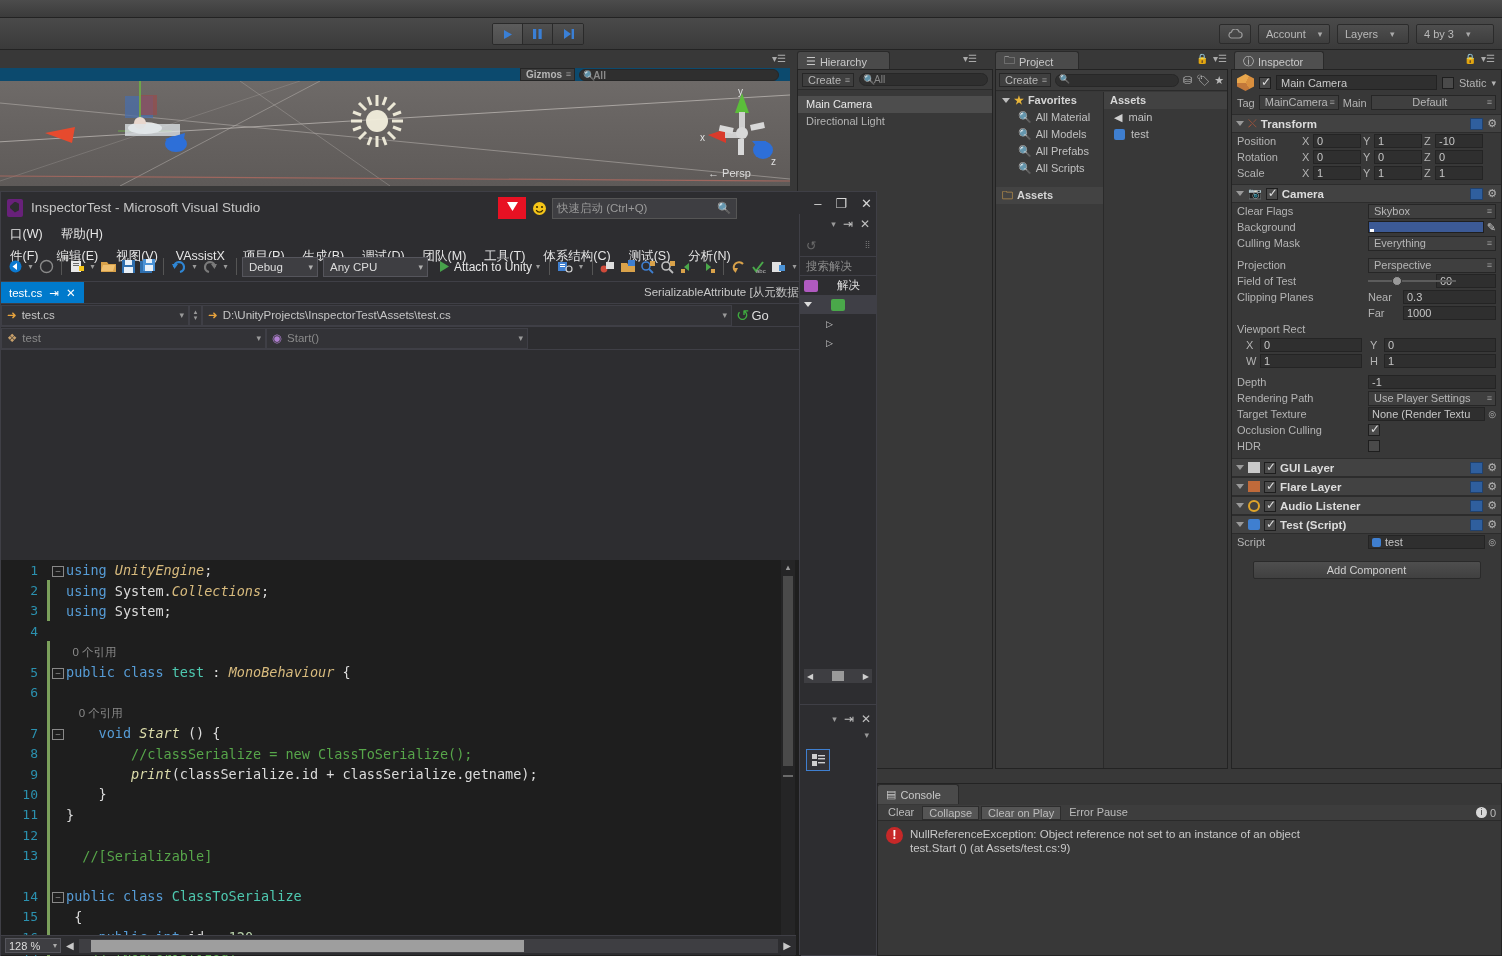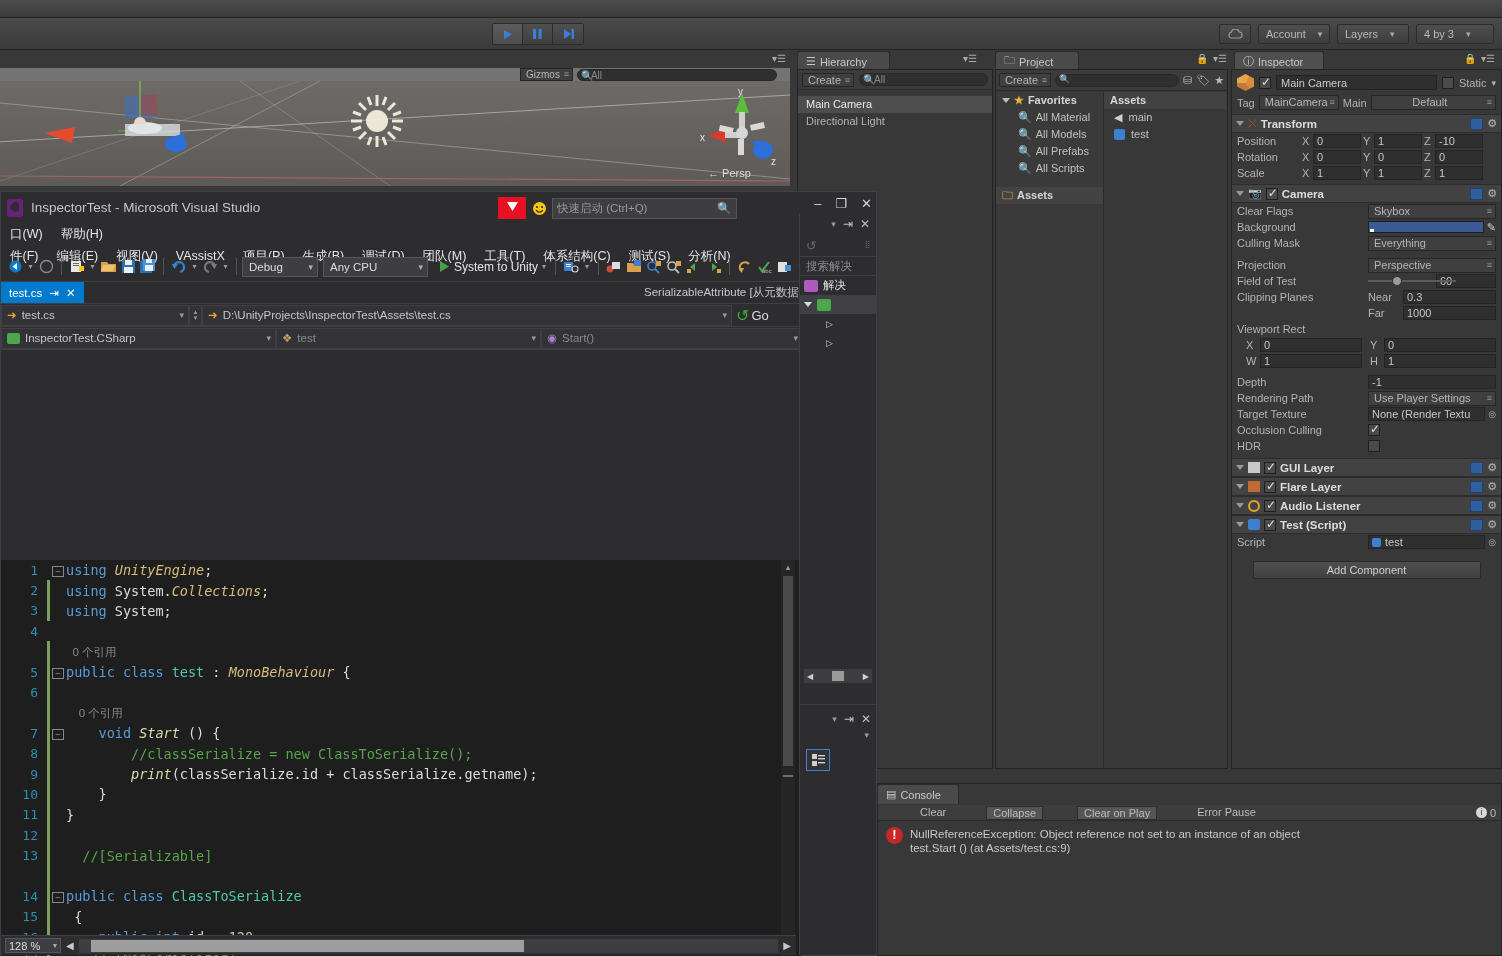--- a/index.html
+++ b/index.html
@@ -29,23 +29,23 @@
   .ubtn .cv { font-size:9px; color:#aaa; }
 
   
   .ptab { position:absolute; height:20px; background:#4a4a4a; border:1px solid #2a2a2a;
     border-bottom:none; border-radius:3px 3px 0 0; color:#c8c8c8; font-size:11px;
     display:flex; align-items:center; padding:0 8px; gap:4px; }
 
   
   #scene { position:absolute; left:0; top:81px; width:790px; height:105px;
     background:linear-gradient(#6e6a68,#5e5a58); overflow:hidden; }
-  #sceneBar { position:absolute; left:0; top:68px; width:790px; height:14px; background:#737373;
+  #sceneBar { position:absolute; left:0; top:68px; width:790px; height:14px; background:#0c4a6e;
     border-bottom:1px solid #2a2a2a; display:flex; align-items:center; justify-content:flex-start;
-    padding-right:4px; }
+    padding-right:4px;font-weight:bold; }
 
   
   #hier { position:absolute; left:797px; top:69px; width:196px; height:700px; background:#383838;
     border:1px solid #232323; }
   .hrow { height:17px; line-height:17px; padding-left:8px; color:#b4b4b4; font-size:11px; }
   .hrow.sel { background:#4d4d4d; color:#e8e8e8; }
 
   
   #proj { position:absolute; left:995px; top:69px; width:233px; height:700px; background:#383838;
     border:1px solid #232323; }
@@ -89,21 +89,21 @@
     background:linear-gradient(#4e4e4e,#404040); border:1px solid #2a2a2a; border-radius:2px;
     color:#cfcfcf; text-align:center; line-height:17px; font-size:11px; }
   .gear { color:#b4b4b4; font-size:11px; }
   .bookicon { width:13px;height:12px;background:#2f5f9e;border:1px solid #20416d; }
 
   
   #cons { position:absolute; left:877px; top:783px; width:625px; height:173px;
     background:#383838; border:1px solid #232323; }
   .constoolbar { height:16px; background:#3d3d3d; border-bottom:1px solid #2a2a2a;
     display:flex; align-items:center; gap:2px; padding-left:4px; font-size:11px; color:#bcbcbc; }
-  .ctb { padding:0 6px; height:14px; line-height:13px;margin-left:32px; }
+  .ctb { padding:0 6px; height:14px; line-height:13px; }
   .ctb.on { background:#555; border:1px solid #2d2d2d; }
   .errrow { display:flex; gap:7px; padding:6px 8px; color:#c8c8c8; font-size:11.5px; line-height:14px; }
   .errdot { width:17px;height:17px;border-radius:50%;background:#c62828;color:#fff;
     font-weight:bold; text-align:center; line-height:16px; font-size:13px; flex:none; }
 
   
   #vs { position:absolute; left:0px; top:191px; width:877px; height:765px;
     background:#2d2d30; border:1px solid #3f3f46; color:#f1f1f1;
     font-family:"Liberation Sans", sans-serif; font-size:12.5px; }
   .vs-title { height:31px; display:flex; align-items:center; gap:8px; padding-left:6px; position:relative; }
@@ -163,21 +163,21 @@
     font-size:11px; display:flex;align-items:center;justify-content:space-between;padding:0 3px;}
   .hscroll { flex:1; height:14px; background:#3e3e42; display:flex; align-items:center; }
   .hscroll .thumb { height:12px; background:#9e9e9e; width:62%; margin-left:12px; }
 
   .rightdock { position:absolute; right:0; top:22px; width:77px; bottom:0; background:#2d2d30;
     border-left:1px solid #3f3f46; }
   .rd-hdr { height:20px; display:flex; align-items:center; justify-content:flex-end; gap:7px;
     padding-right:6px; color:#c0c0c0; font-size:12px; }
   .rd-search { height:20px; color:#8a8a8a; font-size:11.5px; padding-left:6px;
     border-bottom:1px solid #3f3f46; border-top:1px solid #3f3f46; line-height:19px;}
-  .se-row { height:19px; display:flex; align-items:center; gap:5px; padding-left:4px; font-size:11.5px; color:#ddd;}
+  .se-row { height:19px; display:flex; align-items:center; gap:19px; padding-left:4px; font-size:11.5px; color:#ddd;}
   .se-row.sel { background:#3f3f46; }
 </style>
 </head>
 <body>
 
 <div id="root">
 
 <div class="unity">
 
   <div class="u-toolbar"></div>
@@ -716,21 +716,21 @@
         </span>
     <span class="tbi" style="width:11px;color:#9a9a9a;font-size:8px;">▾</span>
     <span class="tbsep"></span>
     <div class="combo" style="width:76px;margin-right:5px;">Debug</div>
     <div class="combo" style="width:105px;margin-right:6px;">Any CPU</div>
     <span class="tbi">
       <svg width="12" height="13" viewBox="0 0 12 13">
             <polygon points="2,1 11,6.5 2,12" fill="#47a14b"></polygon>
           </svg>
         </span>
-    <span style="color:#e6e6e6;font-size:12px;">System to Unity</span>
+    <span style="color:#e6e6e6;font-size:12px;">Attach to Unity</span>
     <span class="tbi" style="width:12px;color:#9a9a9a;font-size:8px;">▾</span>
     <span class="tbsep"></span>
     <span class="tbi">
       <svg width="16" height="14" viewBox="0 0 16 14">
             <rect x="1" y="2" width="9" height="9" fill="#3f7fd0"></rect>
             <rect x="3" y="4" width="5" height="1" fill="#fff"></rect>
             <rect x="3" y="6" width="5" height="1" fill="#fff"></rect>
             <circle cx="12" cy="9" r="3" fill="none" stroke="#cfcfcf" stroke-width="1.2"></circle>
           </svg>
         </span>
@@ -822,24 +822,20 @@
     <div class="navcombo" style="width:530px;">
       <span style="color:#e8a33d;">➜</span>
       <span>D:\UnityProjects\InspectorTest\Assets\test.cs</span>
     </div>
     <div style="display:flex;align-items:center;gap:2px;padding-left:4px;">
       <span style="color:#3faa3f;font-size:16px;">↺</span>
       <span style="color:#dcdcdc;font-size:13px;">Go</span>
     </div>
   </div>
   <div class="navbar">
-    <div class="navcombo" style="width:275px;">
-      <span style="display:inline-block;width:13px;height:11px;background:#4aa84a;border-radius:2px;"></span>
-      <span>InspectorTest.CSharp</span>
-    </div>
     <div class="navcombo" style="width:265px;color:#8a8a8a;">
       <span style="color:#c8a06a;">❖</span>
       <span>test</span>
     </div>
     <div class="navcombo" style="width:262px;color:#8a8a8a;">
       <span style="color:#b07fd0;">◉</span>
       <span>Start()</span>
     </div>
   </div>
 

